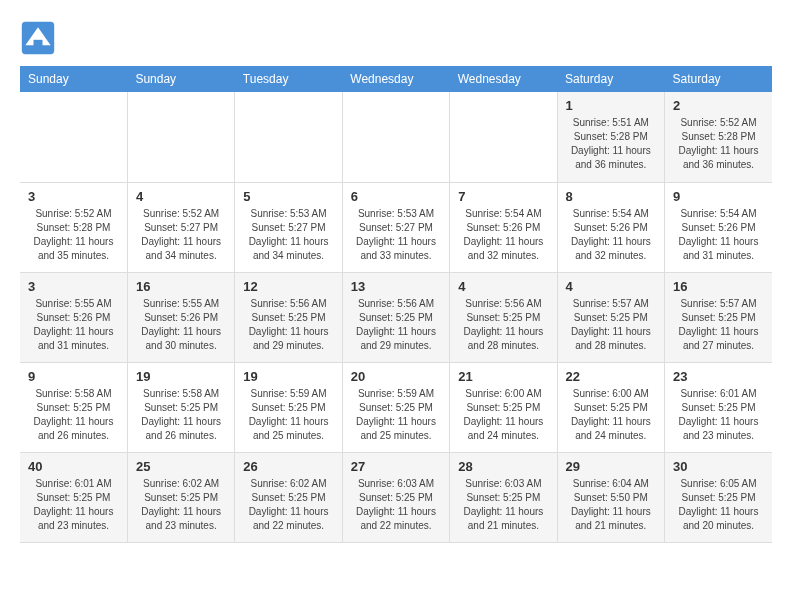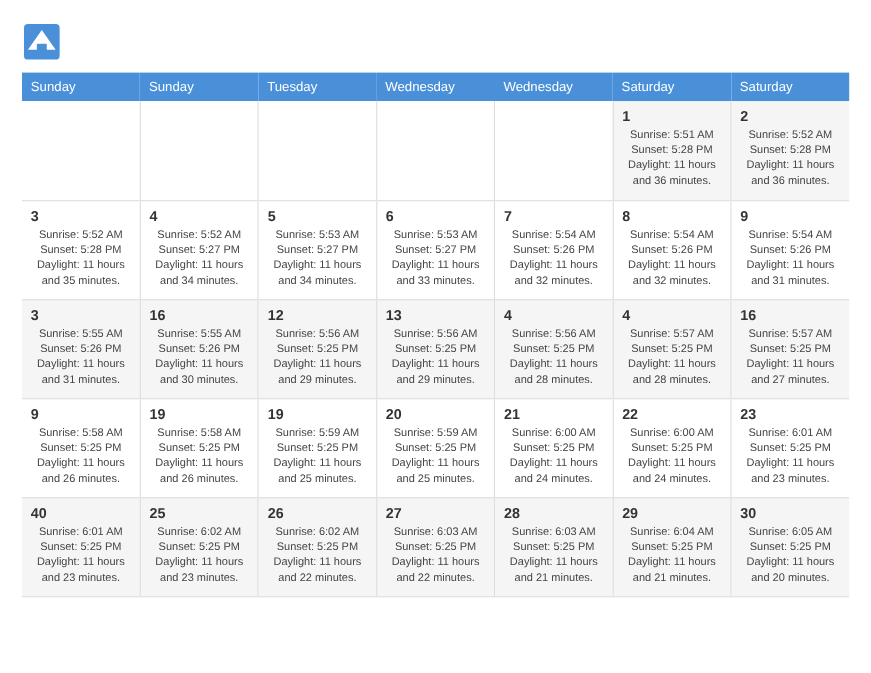--- a/index.html
+++ b/index.html
@@ -308,21 +308,21 @@
         </td>
         <td>
           <span class="day-num">28</span>
           <div class="day-info" style="white-space: pre-line;">Sunrise: 6:03 AM
 Sunset: 5:25 PM
 Daylight: 11 hours and 21 minutes.</div>
         </td>
         <td>
           <span class="day-num">29</span>
           <div class="day-info" style="white-space: pre-line;">Sunrise: 6:04 AM
-Sunset: 5:25 PM
+Sunset: 5:50 PM
 Daylight: 11 hours and 21 minutes.</div>
         </td>
         <td>
           <span class="day-num">30</span>
           <div class="day-info" style="white-space: pre-line;">Sunrise: 6:05 AM
 Sunset: 5:25 PM
 Daylight: 11 hours and 20 minutes.</div>
         </td>
       </tr>
     </tbody>

